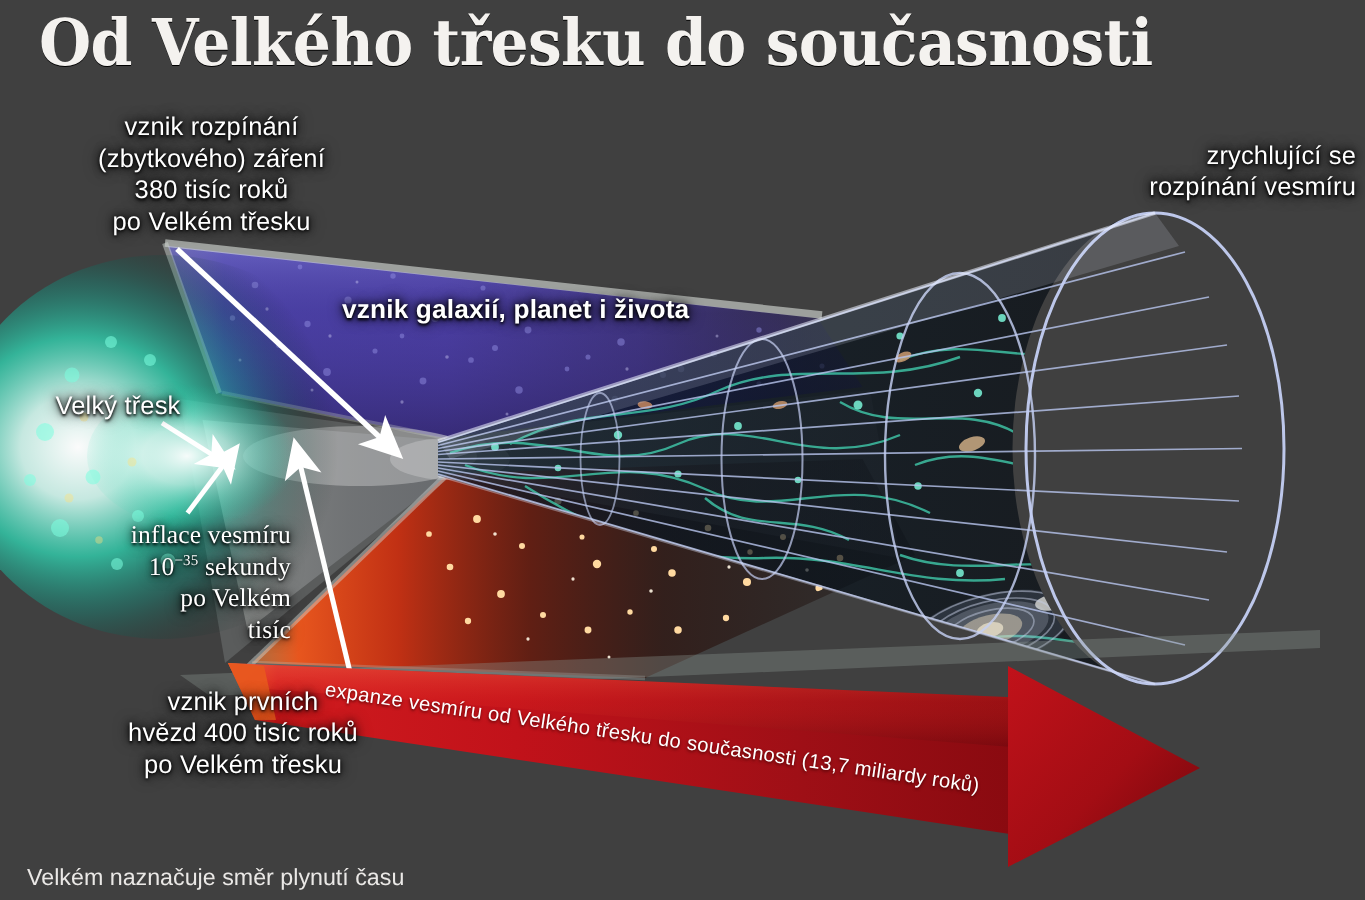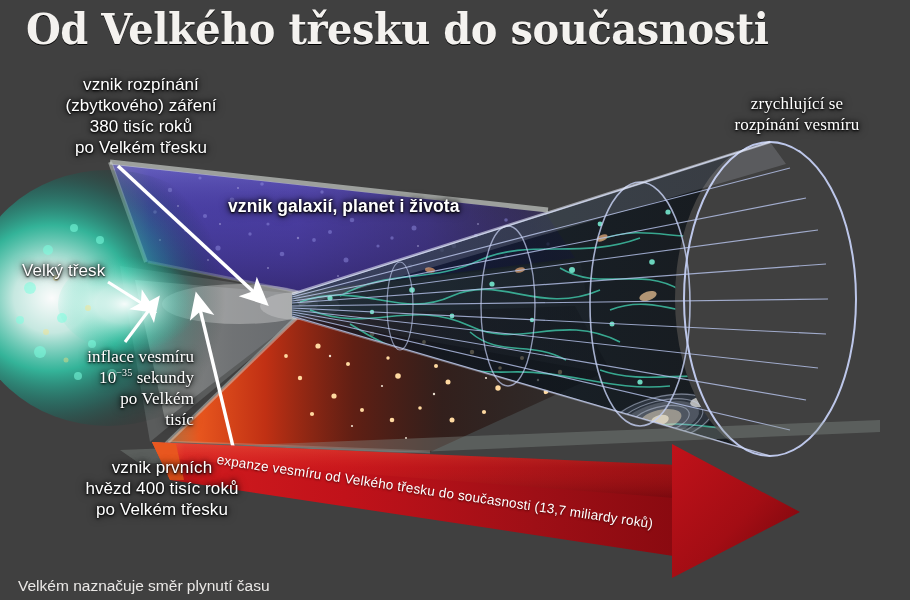--- a/index.html
+++ b/index.html
@@ -45,23 +45,23 @@
   .lbl {
     position: absolute;
     color: #fff;
     font-size: 17px;
     line-height: 21px;
     letter-spacing: 0.1px;
   }
   .lbl.shadow { text-shadow: 0 0 5px #000, 0 0 10px #000, 0 1px 2px #000; }
 
   #lbl-cmb      { left: 12px;  top: 74px;  width: 258px; text-align: center; }
-  #lbl-accel    { left: 690px; top: 93px;  width: 214px; text-align: center; font-family: Liberation Serif, serif; }
+  #lbl-accel    { left: 690px; top: 93px;  width: 214px; text-align: right; }
   #lbl-galaxies { left: 228px; top: 196px; font-size: 17.5px; font-weight: bold; }
-  #lbl-bigbang  { left: 22px;  top: 260px; }
+  #lbl-bigbang  { left: 37px;  top: 260px; }
   #lbl-inflation{ left: 8px;   top: 346px; width: 186px; text-align: right; font-family: Liberation Serif, serif; }
   #lbl-stars    { left: 42px;  top: 457px; width: 240px; text-align: center; }
 
   #lbl-inflation sup {
     font-size: 10px;
     vertical-align: super;
     line-height: 0;
   }
 
   

